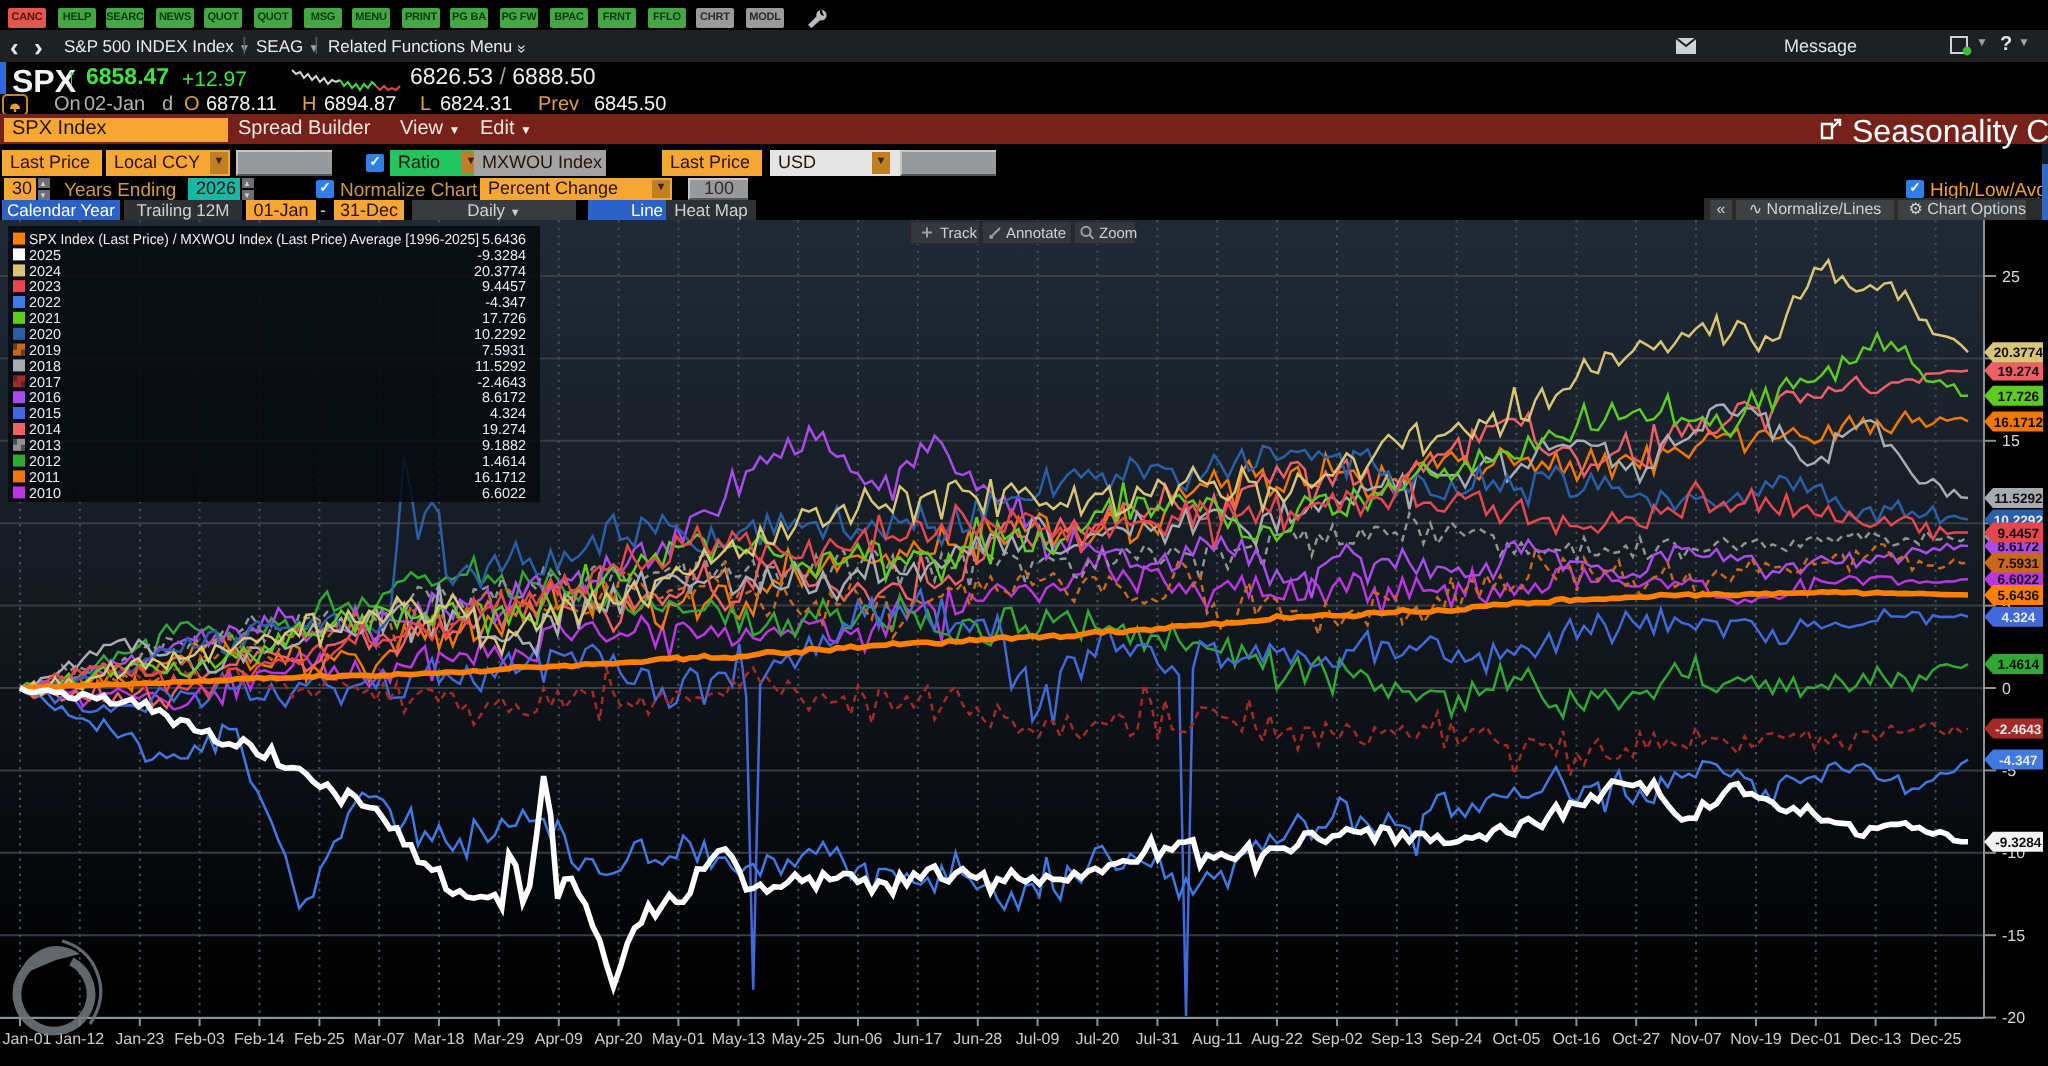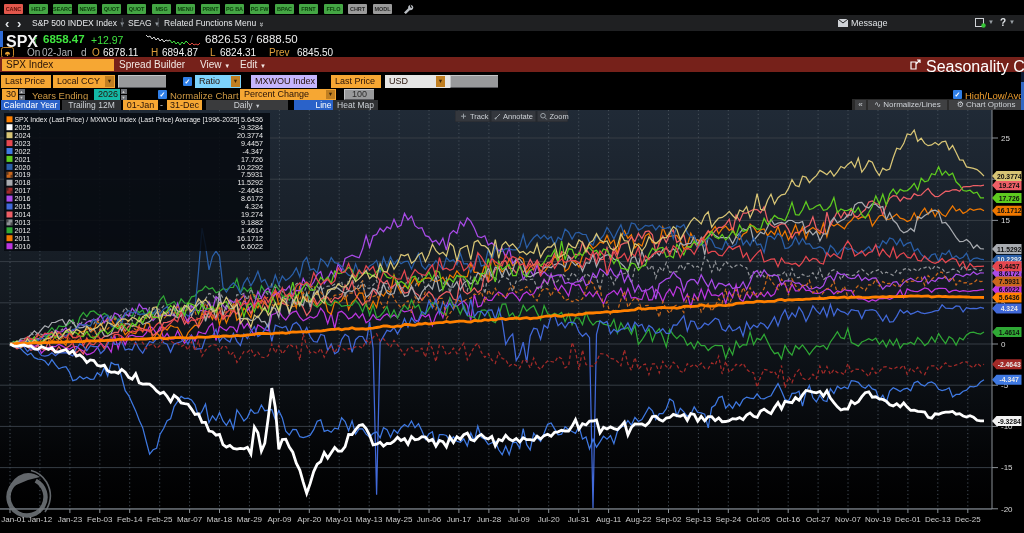--- a/index.html
+++ b/index.html
@@ -30,21 +30,21 @@
 <div style="position:absolute;left:17px;top:15.5px;font-size:13px;color:#e4e7ea;font-weight:bold">›</div>
 <div style="position:absolute;left:32px;top:18px;font-size:8.5px;color:#e8eaec">S&amp;P 500 INDEX Index <span style="font-size:6px;color:#9aa0a6">▼</span></div>
 <div style="position:absolute;left:121px;top:17px;font-size:9px;color:#5a5f66">|</div>
 <div style="position:absolute;left:128px;top:18px;font-size:8.5px;color:#e8eaec">SEAG <span style="font-size:6px;color:#9aa0a6">▼</span></div>
 <div style="position:absolute;left:157px;top:17px;font-size:9px;color:#5a5f66">|</div>
 <div style="position:absolute;left:164px;top:18px;font-size:8.5px;color:#e8eaec">Related Functions Menu <span style="display:inline-block;transform:rotate(90deg) translateX(1px);font-size:8px">»</span></div>
 <svg style="position:absolute;left:838px;top:19px" width="10" height="8" viewBox="0 0 10 8">
     <rect width="10" height="8" fill="#cfd2d6"></rect>
     <path d="M0 0 L5 4 L10 0" stroke="#1f2022" fill="none"></path>
   </svg>
-<div style="position:absolute;left:851px;top:18px;font-size:9px;color:#dfe2e5">Message</div>
+<div style="position:absolute;left:892px;top:18px;font-size:9px;color:#dfe2e5">Message</div>
 <svg style="position:absolute;left:975px;top:18px" width="11" height="10" viewBox="0 0 11 10">
     <rect x="0.5" y="0.5" width="8" height="8" fill="none" stroke="#cfd2d6"></rect>
     <circle cx="8.5" cy="7.5" r="2.2" fill="#35c435"></circle>
   </svg>
 <div style="position:absolute;left:988px;top:19px;font-size:6px;color:#9aa0a6">▼</div>
 <div style="position:absolute;left:1000px;top:17px;font-size:10px;color:#dfe2e5;font-weight:bold">?</div>
 <div style="position:absolute;left:1009px;top:19px;font-size:6px;color:#9aa0a6">▼</div>
 <div style="position:absolute;left:0;top:31px;width:3px;height:16px;background:#2e6bd6"></div>
 <div style="position:absolute;left:6px;top:33px;font-size:16px;font-weight:bold;color:#f2f2f2">SPX</div>
 <div style="position:absolute;left:33px;top:33px;font-size:11px;font-weight:bold;color:#3fe43f">↑</div>
@@ -79,23 +79,23 @@
 <div style="position:absolute;left:240px;top:59px;font-size:10px;color:#f2e8e4">Edit <span style="font-size:6px">▼</span></div>
 <svg style="position:absolute;left:910px;top:59px" width="11" height="11" viewBox="0 0 11 11">
     <path d="M1 3 h5 v7 h-5 z M7 1 h3 v3 M10 1 L6 5" stroke="#fff" fill="none" stroke-width="1.2"></path>
   </svg>
 <div style="position:absolute;left:926px;top:58px;font-size:16px;font-weight:normal;color:#ffffff">Seasonality Chart</div>
 <div style="position:absolute;left:1px;top:74.5px;width:50px;height:13px;background:#f6a733;color:#27130a;font-size:9px;line-height:13px;box-sizing:border-box"><span style="padding-left:4px">Last Price</span></div>
 <div style="position:absolute;left:53px;top:74.5px;width:62px;height:13px;background:#f6a733;color:#27130a;font-size:9px;line-height:13px;box-sizing:border-box"><span style="padding-left:4px">Local CCY</span></div>
 <div style="position:absolute;left:105px;top:75.5px;width:9px;height:11px;background:#c07f22;color:#3a2408;font-size:5.5px;text-align:center;line-height:11px">▼</div>
 <div style="position:absolute;left:118px;top:74.5px;width:48px;height:13px;background:#98999b;border-top:1px solid #c4c5c7;border-left:1px solid #c4c5c7;border-bottom:1px solid #55565a;box-sizing:border-box;font-size:9px;color:#2b2b2b;text-align:center;line-height:11px"></div>
 <div style="position:absolute;left:183px;top:76.5px;width:9px;height:9px;background:#2f7fe8;border-radius:1px;color:#fff;font-size:7px;font-weight:bold;line-height:9px;text-align:center">✓</div>
-<div style="position:absolute;left:195px;top:74.5px;width:46px;height:13px;background:#7dd3fc;color:#27130a;font-size:9px;line-height:13px;box-sizing:border-box"><span style="padding-left:4px">Ratio</span></div>
+<div style="position:absolute;left:195px;top:74.5px;width:46px;height:13px;background:#22c55e;color:#27130a;font-size:9px;line-height:13px;box-sizing:border-box"><span style="padding-left:4px">Ratio</span></div>
 <div style="position:absolute;left:231px;top:75.5px;width:9px;height:11px;background:#c07f22;color:#3a2408;font-size:5.5px;text-align:center;line-height:11px">▼</div>
-<div style="position:absolute;left:251px;top:74.5px;width:66px;height:13px;background:#c4b5fd;color:#27130a;font-size:9px;line-height:13px;box-sizing:border-box"><span style="padding-left:4px">MXWOU Index</span></div>
+<div style="position:absolute;left:237px;top:74.5px;width:66px;height:13px;background:#a3a3a3;color:#27130a;font-size:9px;line-height:13px;box-sizing:border-box"><span style="padding-left:4px">MXWOU Index</span></div>
 <div style="position:absolute;left:331px;top:74.5px;width:50px;height:13px;background:#f6a733;color:#27130a;font-size:9px;line-height:13px;box-sizing:border-box"><span style="padding-left:4px">Last Price</span></div>
 <div style="position:absolute;left:385px;top:74.5px;width:79px;height:13px;background:#e5e5e5;color:#27130a;font-size:9px;line-height:13px;box-sizing:border-box"><span style="padding-left:4px">USD</span></div>
 <div style="position:absolute;left:436px;top:75.5px;width:9px;height:11px;background:#c07f22;color:#3a2408;font-size:5.5px;text-align:center;line-height:11px">▼</div>
 <div style="position:absolute;left:450px;top:74.5px;width:48px;height:13px;background:#98999b;border-top:1px solid #c4c5c7;border-left:1px solid #c4c5c7;border-bottom:1px solid #55565a;box-sizing:border-box;font-size:9px;color:#2b2b2b;text-align:center;line-height:11px"></div>
 <div style="position:absolute;left:2px;top:89px;width:16px;height:11px;background:#f6a733;color:#27130a;font-size:9px;line-height:11px;box-sizing:border-box"><span style="padding-left:4px">30</span></div>
 <div style="position:absolute;left:18.5px;top:89px;width:6px;height:5px;background:#6b6f75;font-size:4px;color:#d0d0d0;text-align:center;line-height:5px">▲</div>
 <div style="position:absolute;left:18.5px;top:95px;width:6px;height:5px;background:#6b6f75;font-size:4px;color:#d0d0d0;text-align:center;line-height:5px">▼</div>
 <div style="position:absolute;left:32px;top:90px;font-size:9.5px;color:#cf9a45">Years Ending</div>
 <div style="position:absolute;left:94px;top:89px;width:26px;height:11px;background:#14b8a6;color:#27130a;font-size:9px;line-height:11px;box-sizing:border-box"><span style="padding-left:4px">2026</span></div>
 <div style="position:absolute;left:120.5px;top:89px;width:6px;height:5px;background:#6b6f75;font-size:4px;color:#d0d0d0;text-align:center;line-height:5px">▲</div>
@@ -111,21 +111,21 @@
 <div style="position:absolute;left:62px;top:99.5px;width:59px;height:27px;background:#2f3032;color:#cdd1d6;font-size:8.5px;text-align:center;line-height:10.5px">Trailing 12M</div>
 <div style="position:absolute;left:123px;top:99.5px;width:35px;height:10.5px;background:#f6a733;color:#27130a;font-size:9px;text-align:center;line-height:10.5px">01-Jan</div>
 <div style="position:absolute;left:160px;top:99.5px;font-size:9px;color:#cdd1d6">-</div>
 <div style="position:absolute;left:167px;top:99.5px;width:35px;height:10.5px;background:#f6a733;color:#27130a;font-size:9px;text-align:center;line-height:10.5px">31-Dec</div>
 <div style="position:absolute;left:206px;top:99.5px;width:82px;height:10.5px;background:#3a3b3d;color:#cdd1d6;font-size:8.5px;text-align:center;line-height:10.5px">Daily <span style="font-size:5.5px">▼</span></div>
 <div style="position:absolute;left:294px;top:99.5px;width:59px;height:10.5px;background:#2a62c9;color:#fff;font-size:8.5px;text-align:center;line-height:10.5px">Line</div>
 <div style="position:absolute;left:333px;top:99.5px;width:45px;height:10.5px;background:#2f3032;color:#cdd1d6;font-size:8.5px;text-align:center;line-height:10.5px">Heat Map</div>
 <div style="position:absolute;left:852px;top:99px;width:172px;height:11px;background:#2b2b2b"></div>
 <div style="position:absolute;left:855px;top:99.5px;width:11px;height:10px;background:#3f4042;color:#cdd1d6;font-size:8px;text-align:center;line-height:10px">«</div>
 <div style="position:absolute;left:868px;top:99.5px;width:79px;height:10px;background:#3f4042;color:#cdd1d6;font-size:8px;text-align:center;line-height:10px">∿ Normalize/Lines</div>
-<div style="position:absolute;left:949px;top:99.5px;width:74px;height:10px;background:#3f4042;color:#cdd1d6;font-size:8px;text-align:center;line-height:10px">⚙ Chart Options</div>
+<div style="position:absolute;left:949px;top:99.5px;width:64px;height:10px;background:#3f4042;color:#cdd1d6;font-size:8px;text-align:right;line-height:10px">⚙ Chart Options</div>
 <div style="position:absolute;left:1021px;top:72px;width:3px;height:461px;background:#0d1b33"></div>
 <div style="position:absolute;left:1021px;top:82px;width:3px;height:34px;background:#3168c4"></div>
 <svg style="position:absolute;left:0;top:110px" width="1024" height="423" viewBox="0 110 1024 423" font-family="Liberation Sans, sans-serif">
 <defs>
 <linearGradient id="bg" x1="0" y1="0" x2="0" y2="1">
 <stop offset="0" stop-color="#202a36"></stop>
 <stop offset="0.22" stop-color="#1a222c"></stop>
 <stop offset="0.46" stop-color="#141a21"></stop>
 <stop offset="0.68" stop-color="#0b0f14"></stop>
 <stop offset="0.86" stop-color="#040507"></stop>

